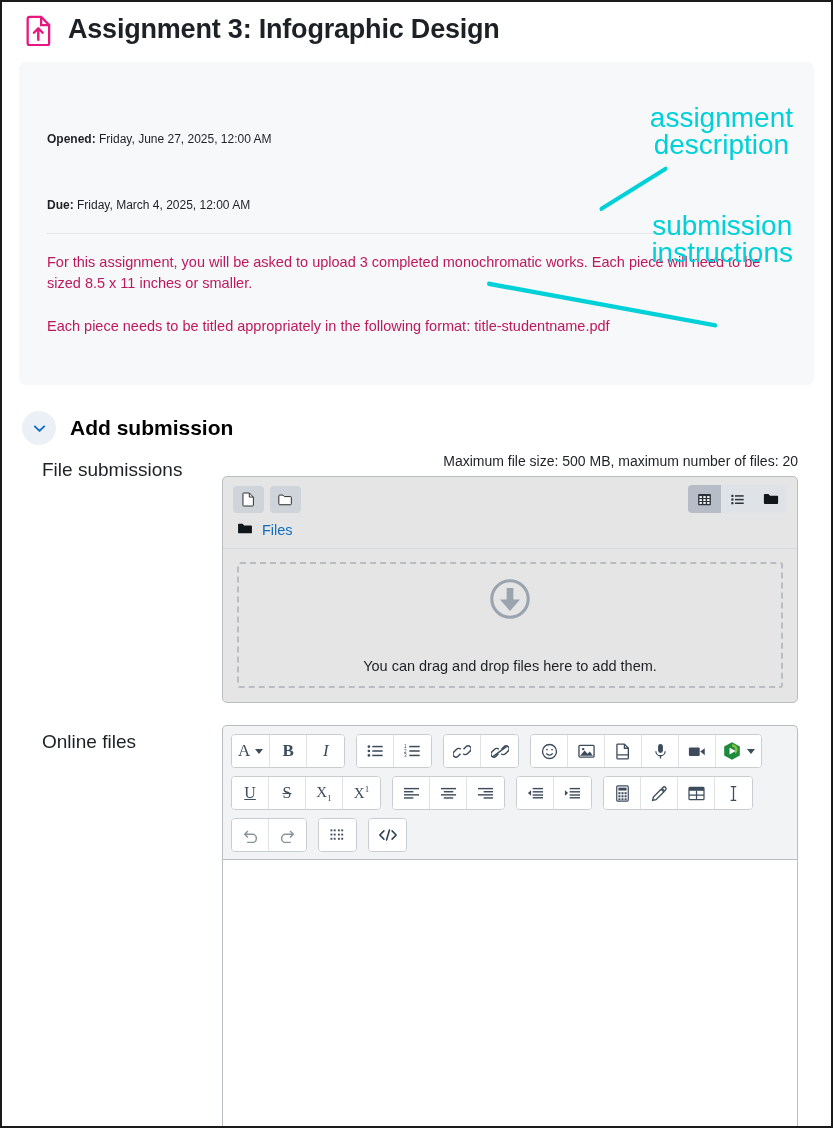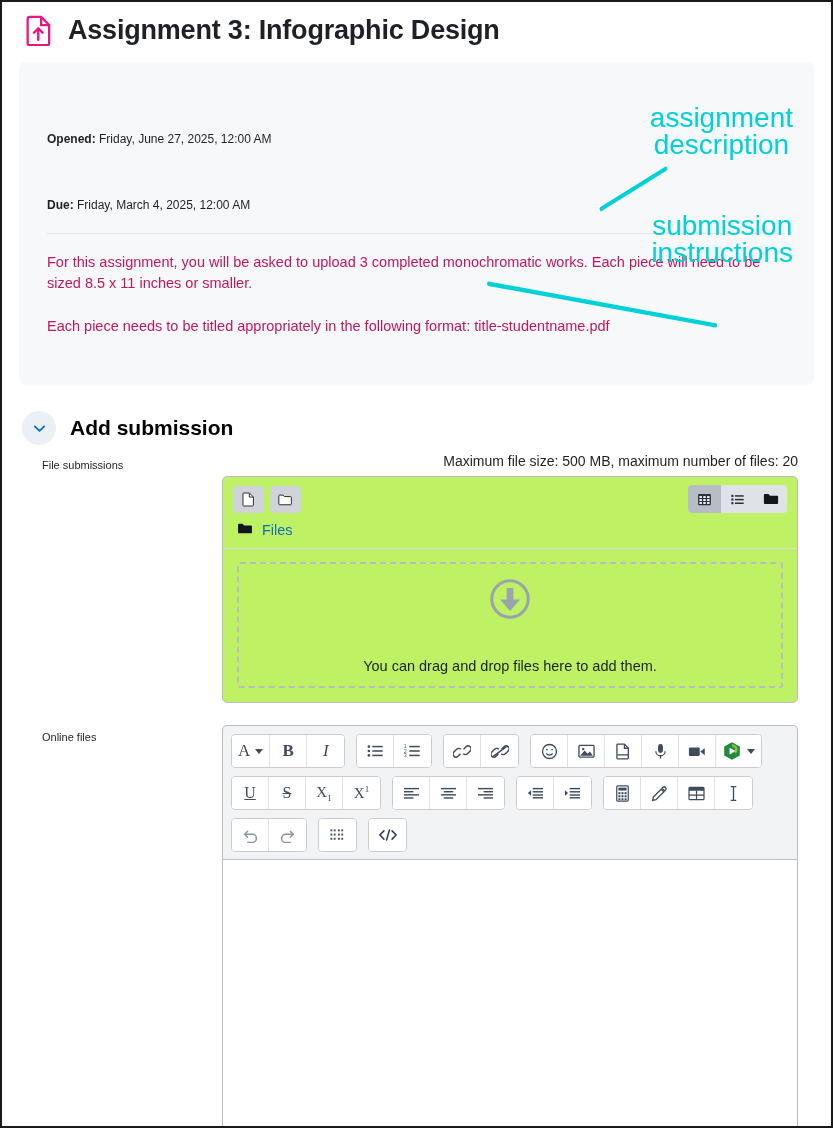--- a/index.html
+++ b/index.html
@@ -18,21 +18,21 @@
     position: absolute;
     inset: 0;
     border: 2px solid #1a1a1a;
     background: #ffffff;
     overflow: hidden;
   }
 
   
   .header {
     display: flex;
-    align-items: center;
+    align-items: flex-start;
     gap: 14px;
     padding: 12px 20px 10px 24px;
   }
   .assign-icon { width: 28px; height: 32px; flex: 0 0 auto; }
   .page-title {
     font-size: 27px;
     font-weight: bold;
     color: #1d2125;
     letter-spacing: -0.2px;
     white-space: nowrap;
@@ -100,38 +100,38 @@
 
   
   .form-row {
     display: flex;
     padding: 0 33px 0 40px;
     align-items: flex-start;
   }
   .row-label {
     width: 180px;
     flex: 0 0 180px;
-    font-size: 11px;
+    font-size: 19px;
     color: #1d2125;
     padding-top: 6px;
   }
   .row-field { flex: 1 1 auto; min-width: 0; }
 
   .maxsize {
     text-align: right;
     font-size: 14px;
     color: #1d2125;
     margin-bottom: 7px;
   }
 
   
   .filemanager {
     border: 1px solid #b9bcc2;
     border-radius: 5px;
-    background: #bef264;
+    background: #e5e5e5;
     overflow: hidden;
   }
   .fm-toolbar {
     display: flex;
     align-items: center;
     justify-content: space-between;
     padding: 8px 10px 6px 10px;
   }
   .fm-tools-left { display: flex; gap: 6px; }
   .fm-btn {

